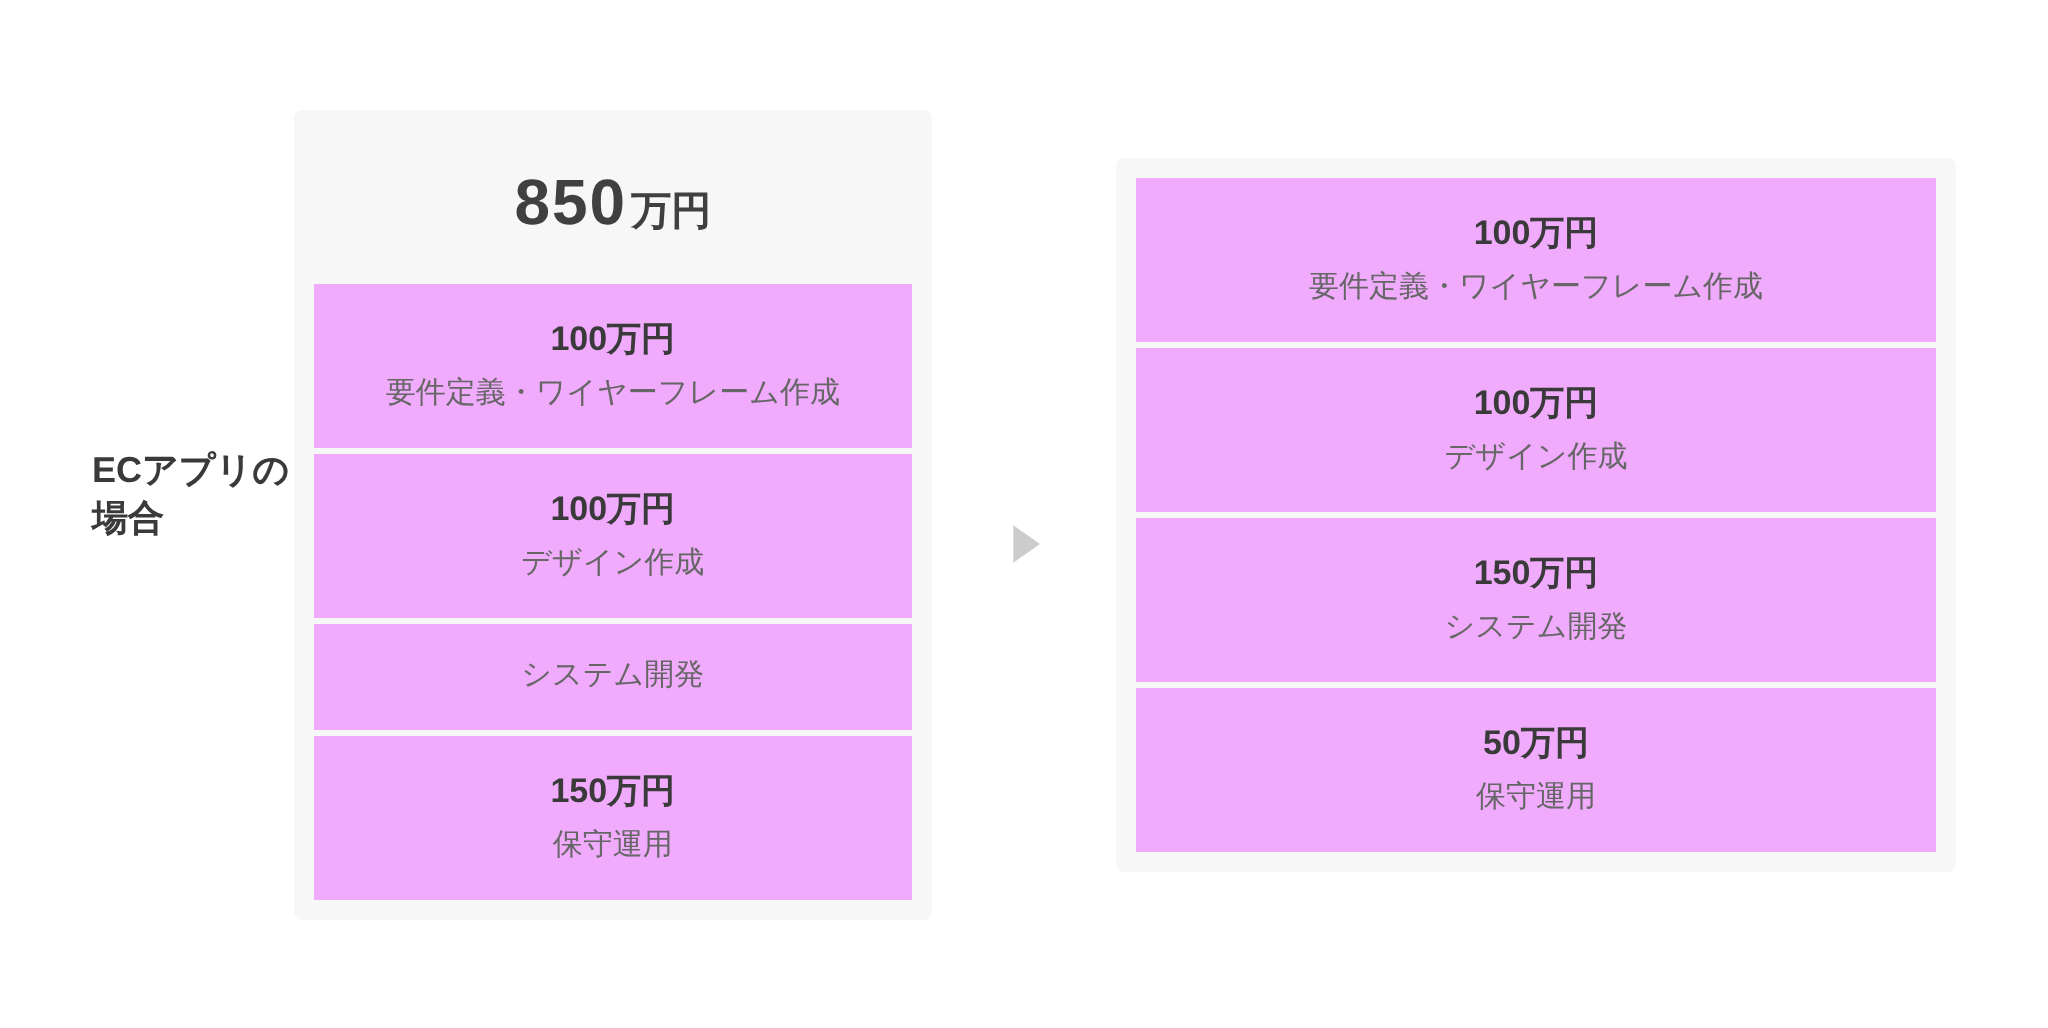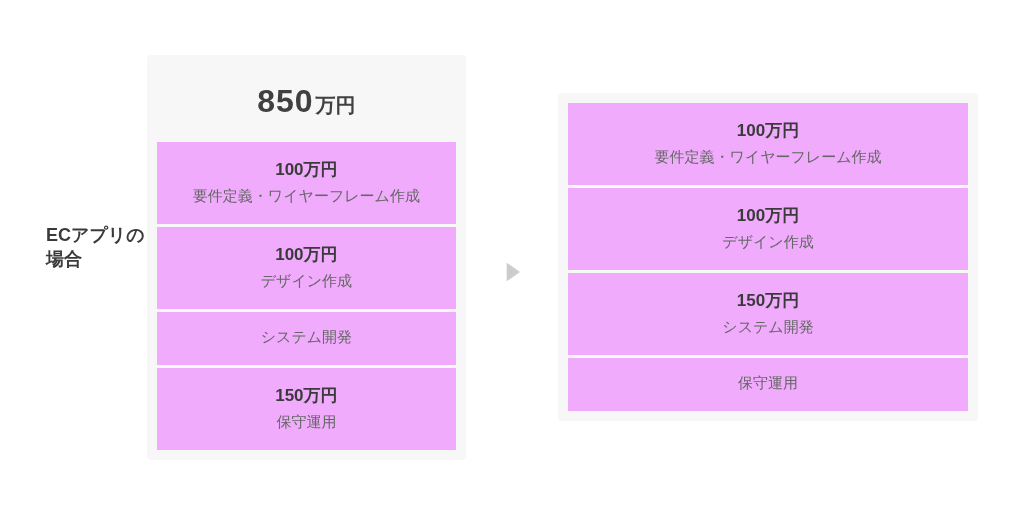--- a/index.html
+++ b/index.html
@@ -124,16 +124,17 @@
     </div>
     <div class="item-row">
       <div class="item-price">100万円</div>
       <div class="item-label">デザイン作成</div>
     </div>
     <div class="item-row">
       <div class="item-price">150万円</div>
       <div class="item-label">システム開発</div>
     </div>
     <div class="item-row">
+      <div class="item-price">50万円</div>
       <div class="item-label">保守運用</div>
     </div>
   </div>
 </div>
 
 </body></html>

